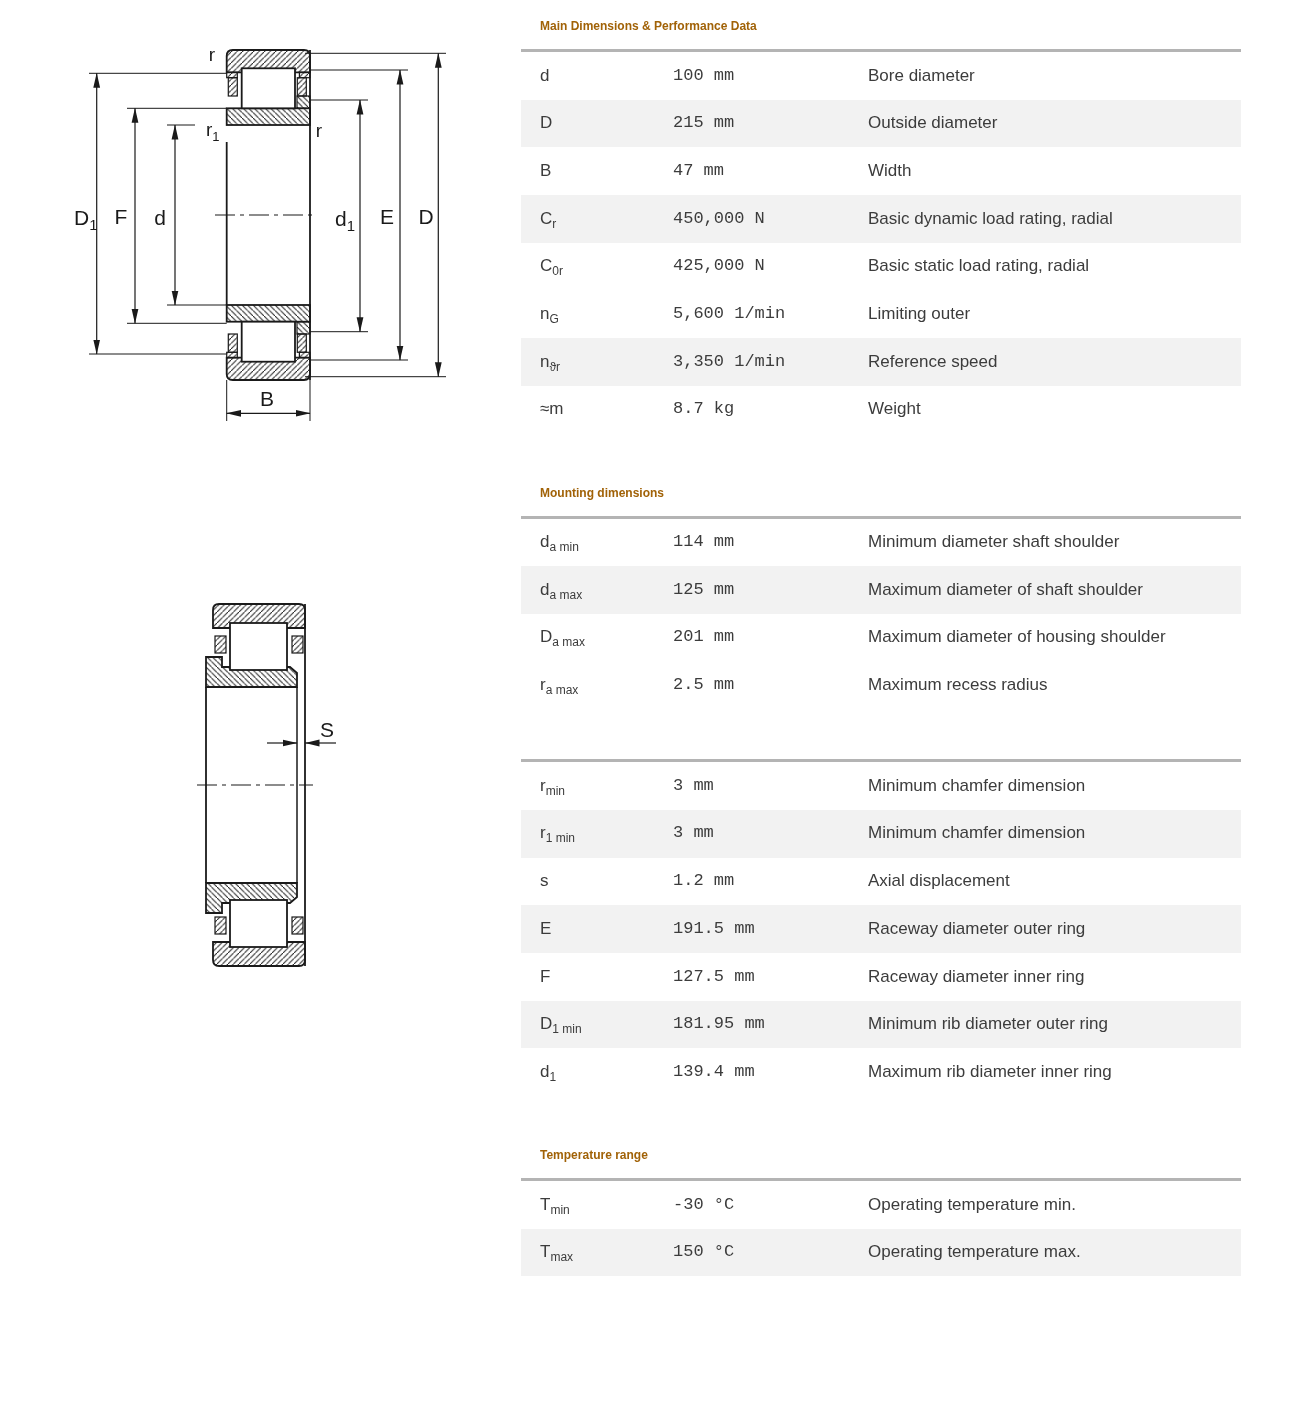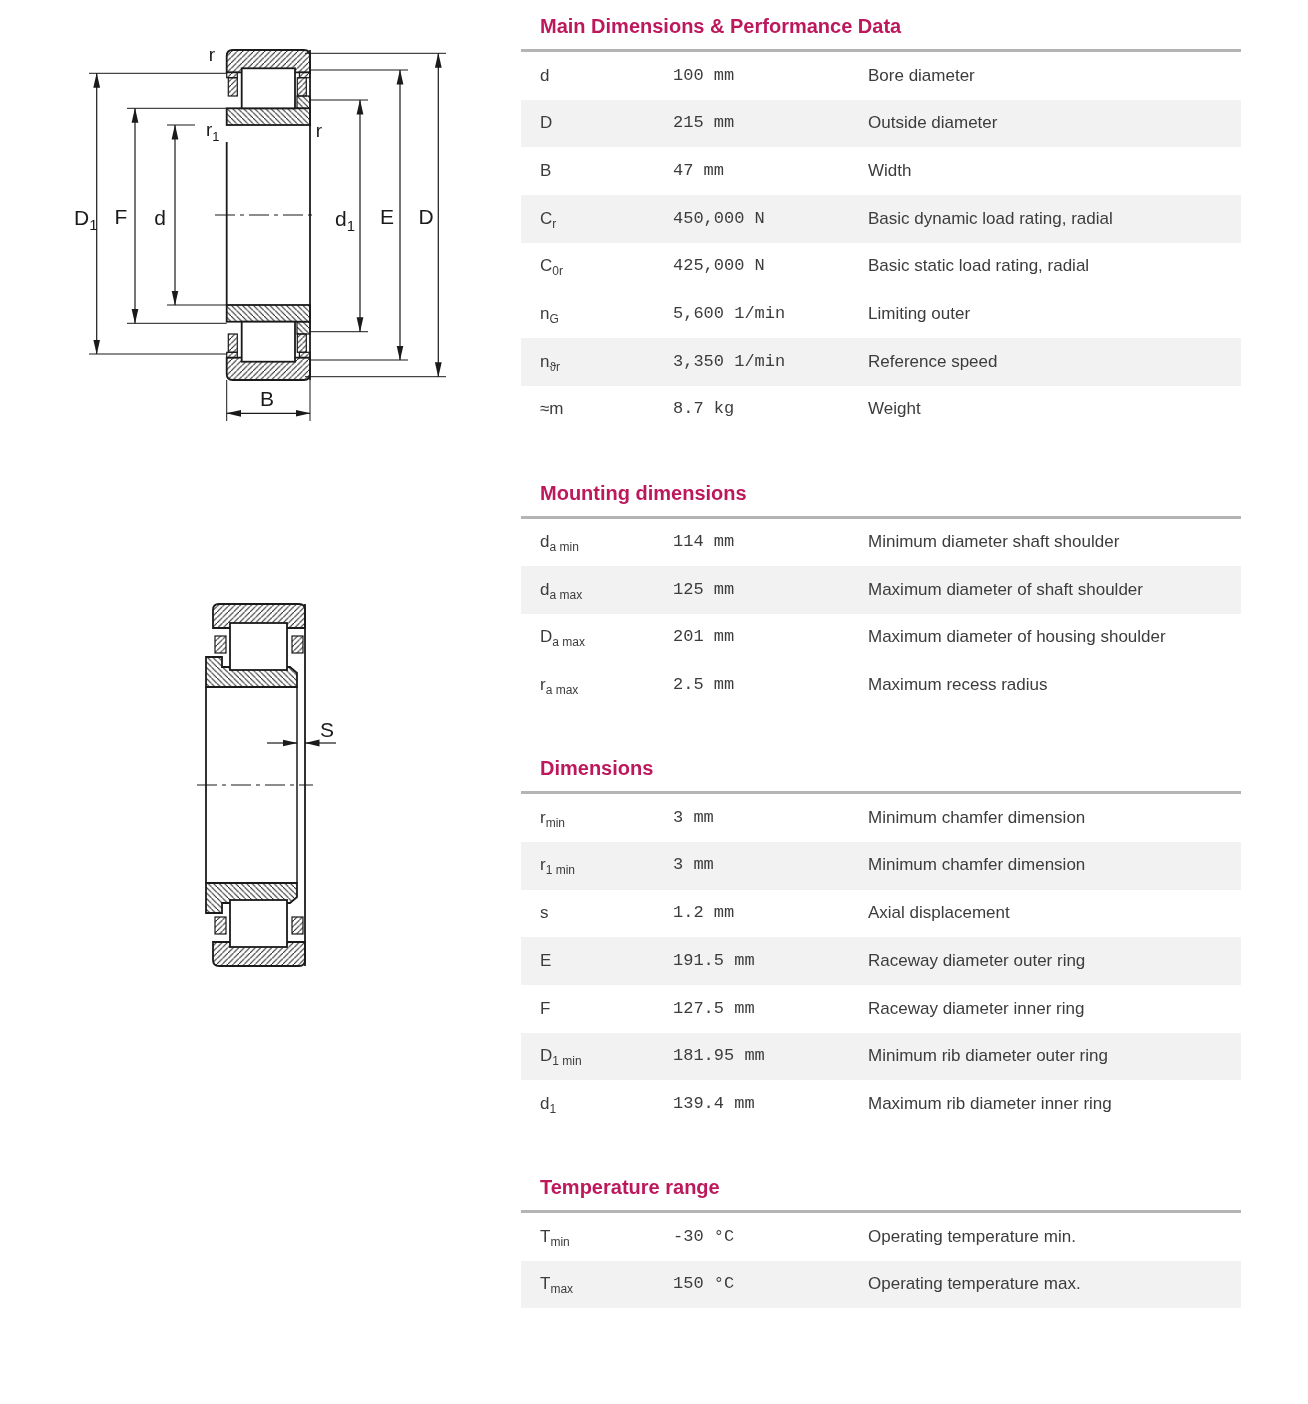--- a/index.html
+++ b/index.html
@@ -7,21 +7,21 @@
     position:relative; width:1308px; height:1404px; background:#ffffff;
     font-family:"Liberation Sans","DejaVu Sans",sans-serif; overflow:hidden;
   }
   .svg-main { position:absolute; left:55px; top:30px; }
   .svg-disp { position:absolute; left:195px; top:590px; }
 
   .right-col { position:absolute; left:521px; top:0; width:720px; }
   .spec-section { margin-top:50px; }
   .spec-section:first-child { margin-top:14px; }
   .sec-title {
-    font-size:20px; font-weight:bold; color:#be185d;
+    font-size:12px; font-weight:bold; color:#a16207;
     margin:17px 0 13px 0; padding-left:19px; line-height:19px;
   }
   .tbl { border-top:3px solid #b4b4b4; }
   .trow {
     display:flex; align-items:center; height:47.7px;
     padding-left:19px; font-size:17px; color:#3c3c3c; line-height:1.1;
   }
   .trow.alt { background:#f2f2f2; }
   .c-sym { width:133px; flex:0 0 auto; }
   .c-val { width:195px; flex:0 0 auto;font-family:Liberation Mono, monospace; }
@@ -219,21 +219,20 @@
             <div class="c-desc">Maximum diameter of housing shoulder</div>
           </div>
           <div class="trow">
             <div class="c-sym"><span>r</span><sub>a max</sub></div>
             <div class="c-val">2.5 mm</div>
             <div class="c-desc">Maximum recess radius</div>
           </div>
         </div>
     </section>
     <section class="spec-section">
-      <h2 class="sec-title">Dimensions</h2>
       <div class="tbl">
           <div class="trow">
             <div class="c-sym"><span>r</span><sub>min</sub></div>
             <div class="c-val">3 mm</div>
             <div class="c-desc">Minimum chamfer dimension</div>
           </div>
           <div class="trow alt">
             <div class="c-sym"><span>r</span><sub>1 min</sub></div>
             <div class="c-val">3 mm</div>
             <div class="c-desc">Minimum chamfer dimension</div>

